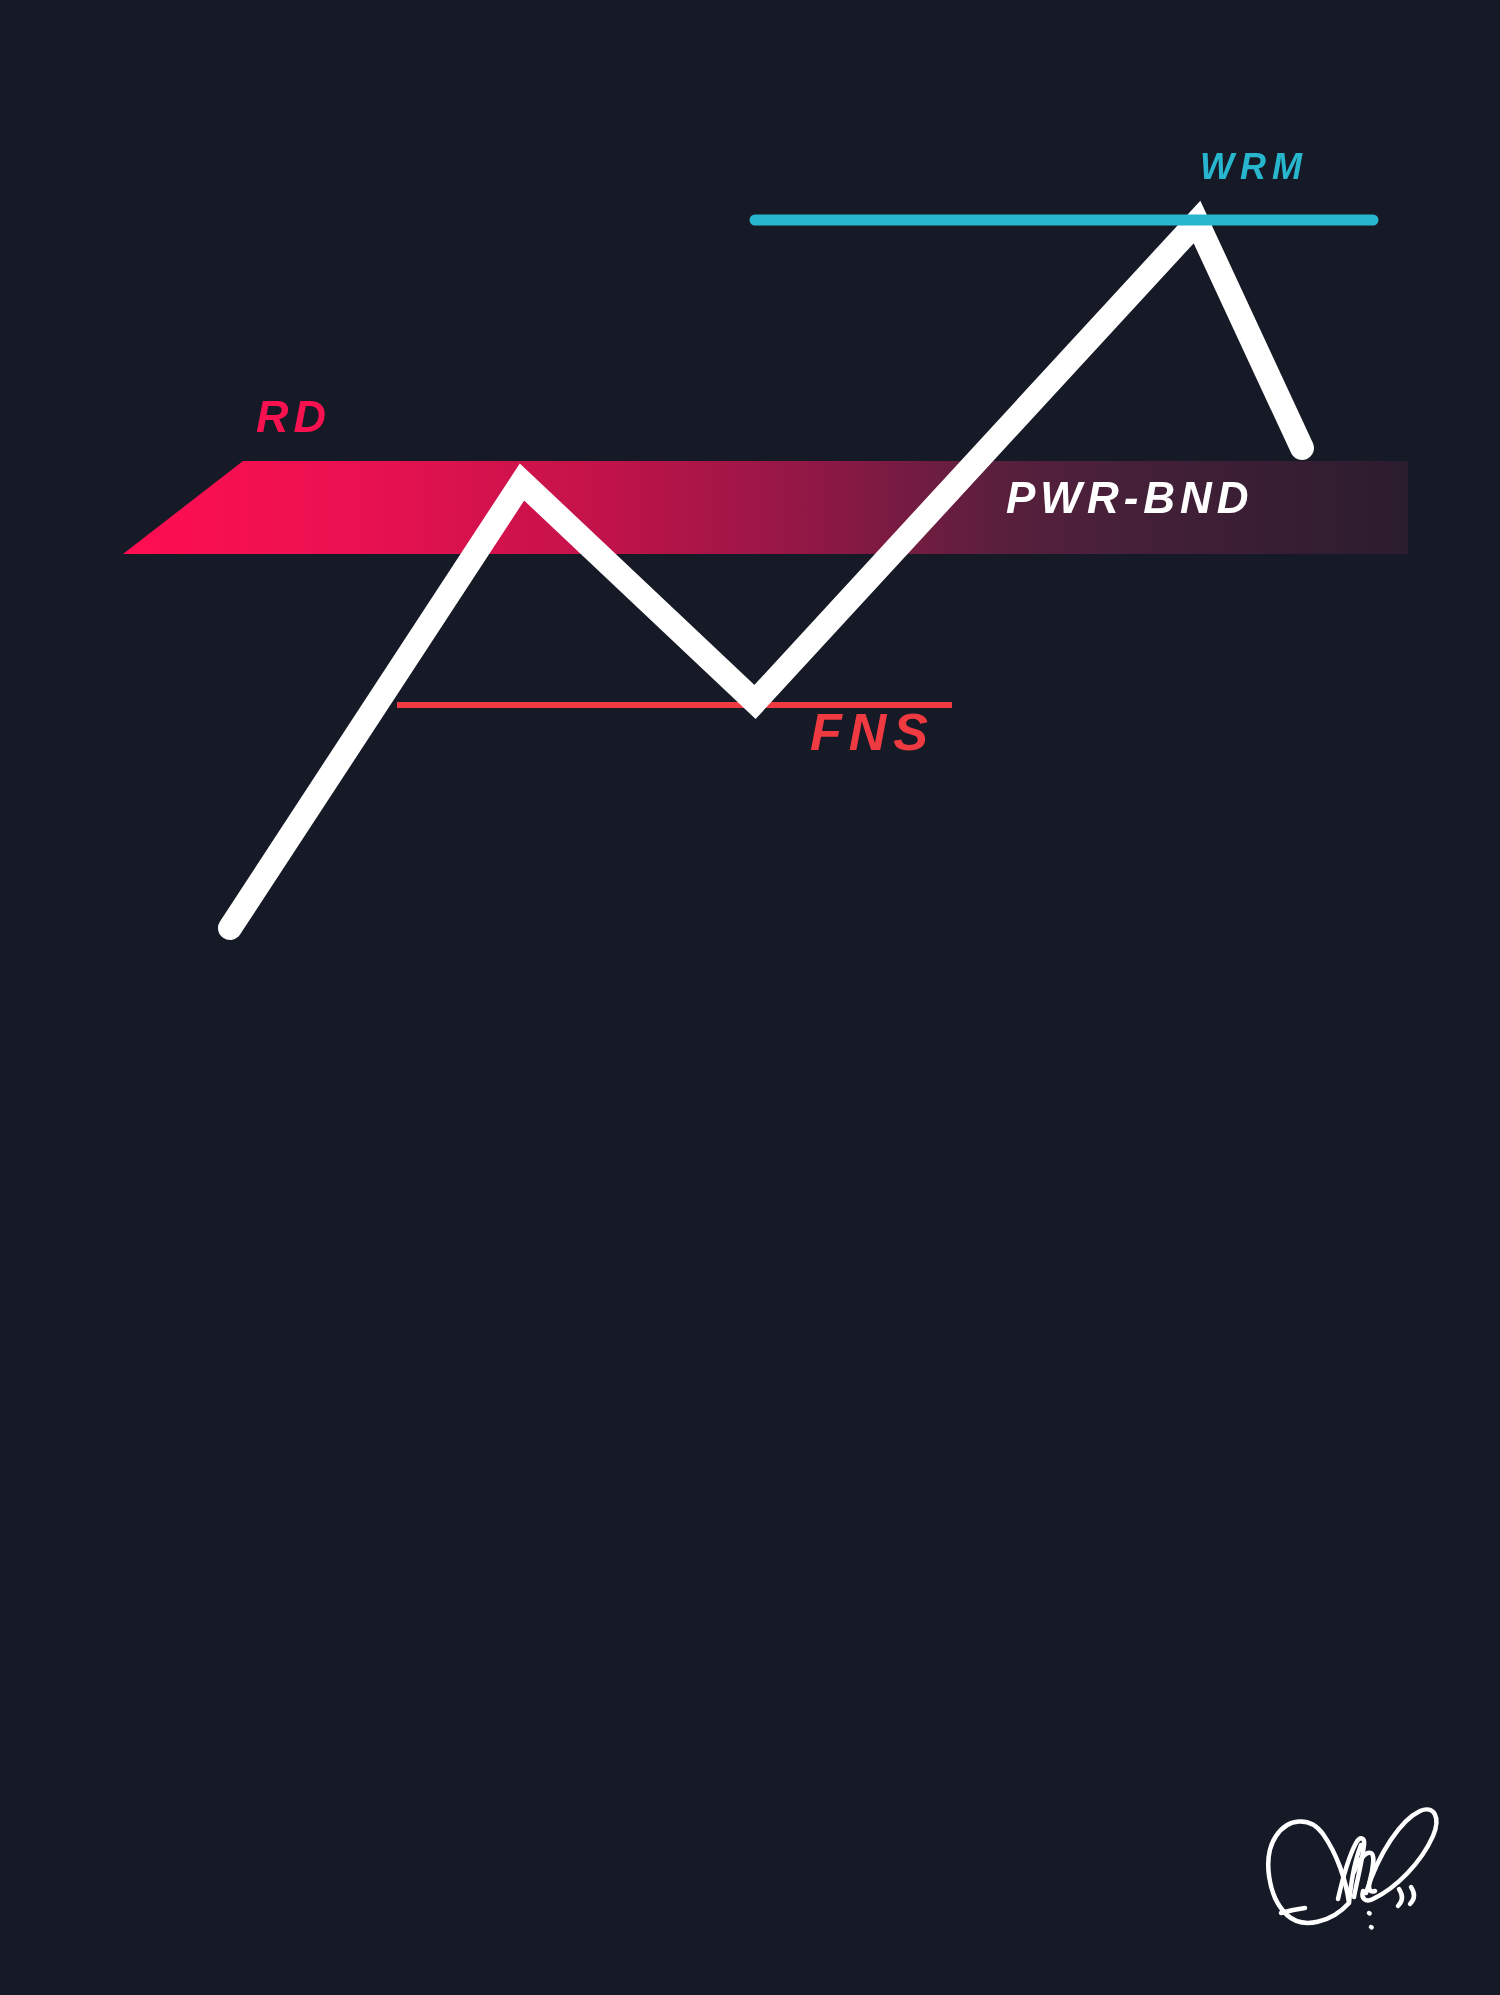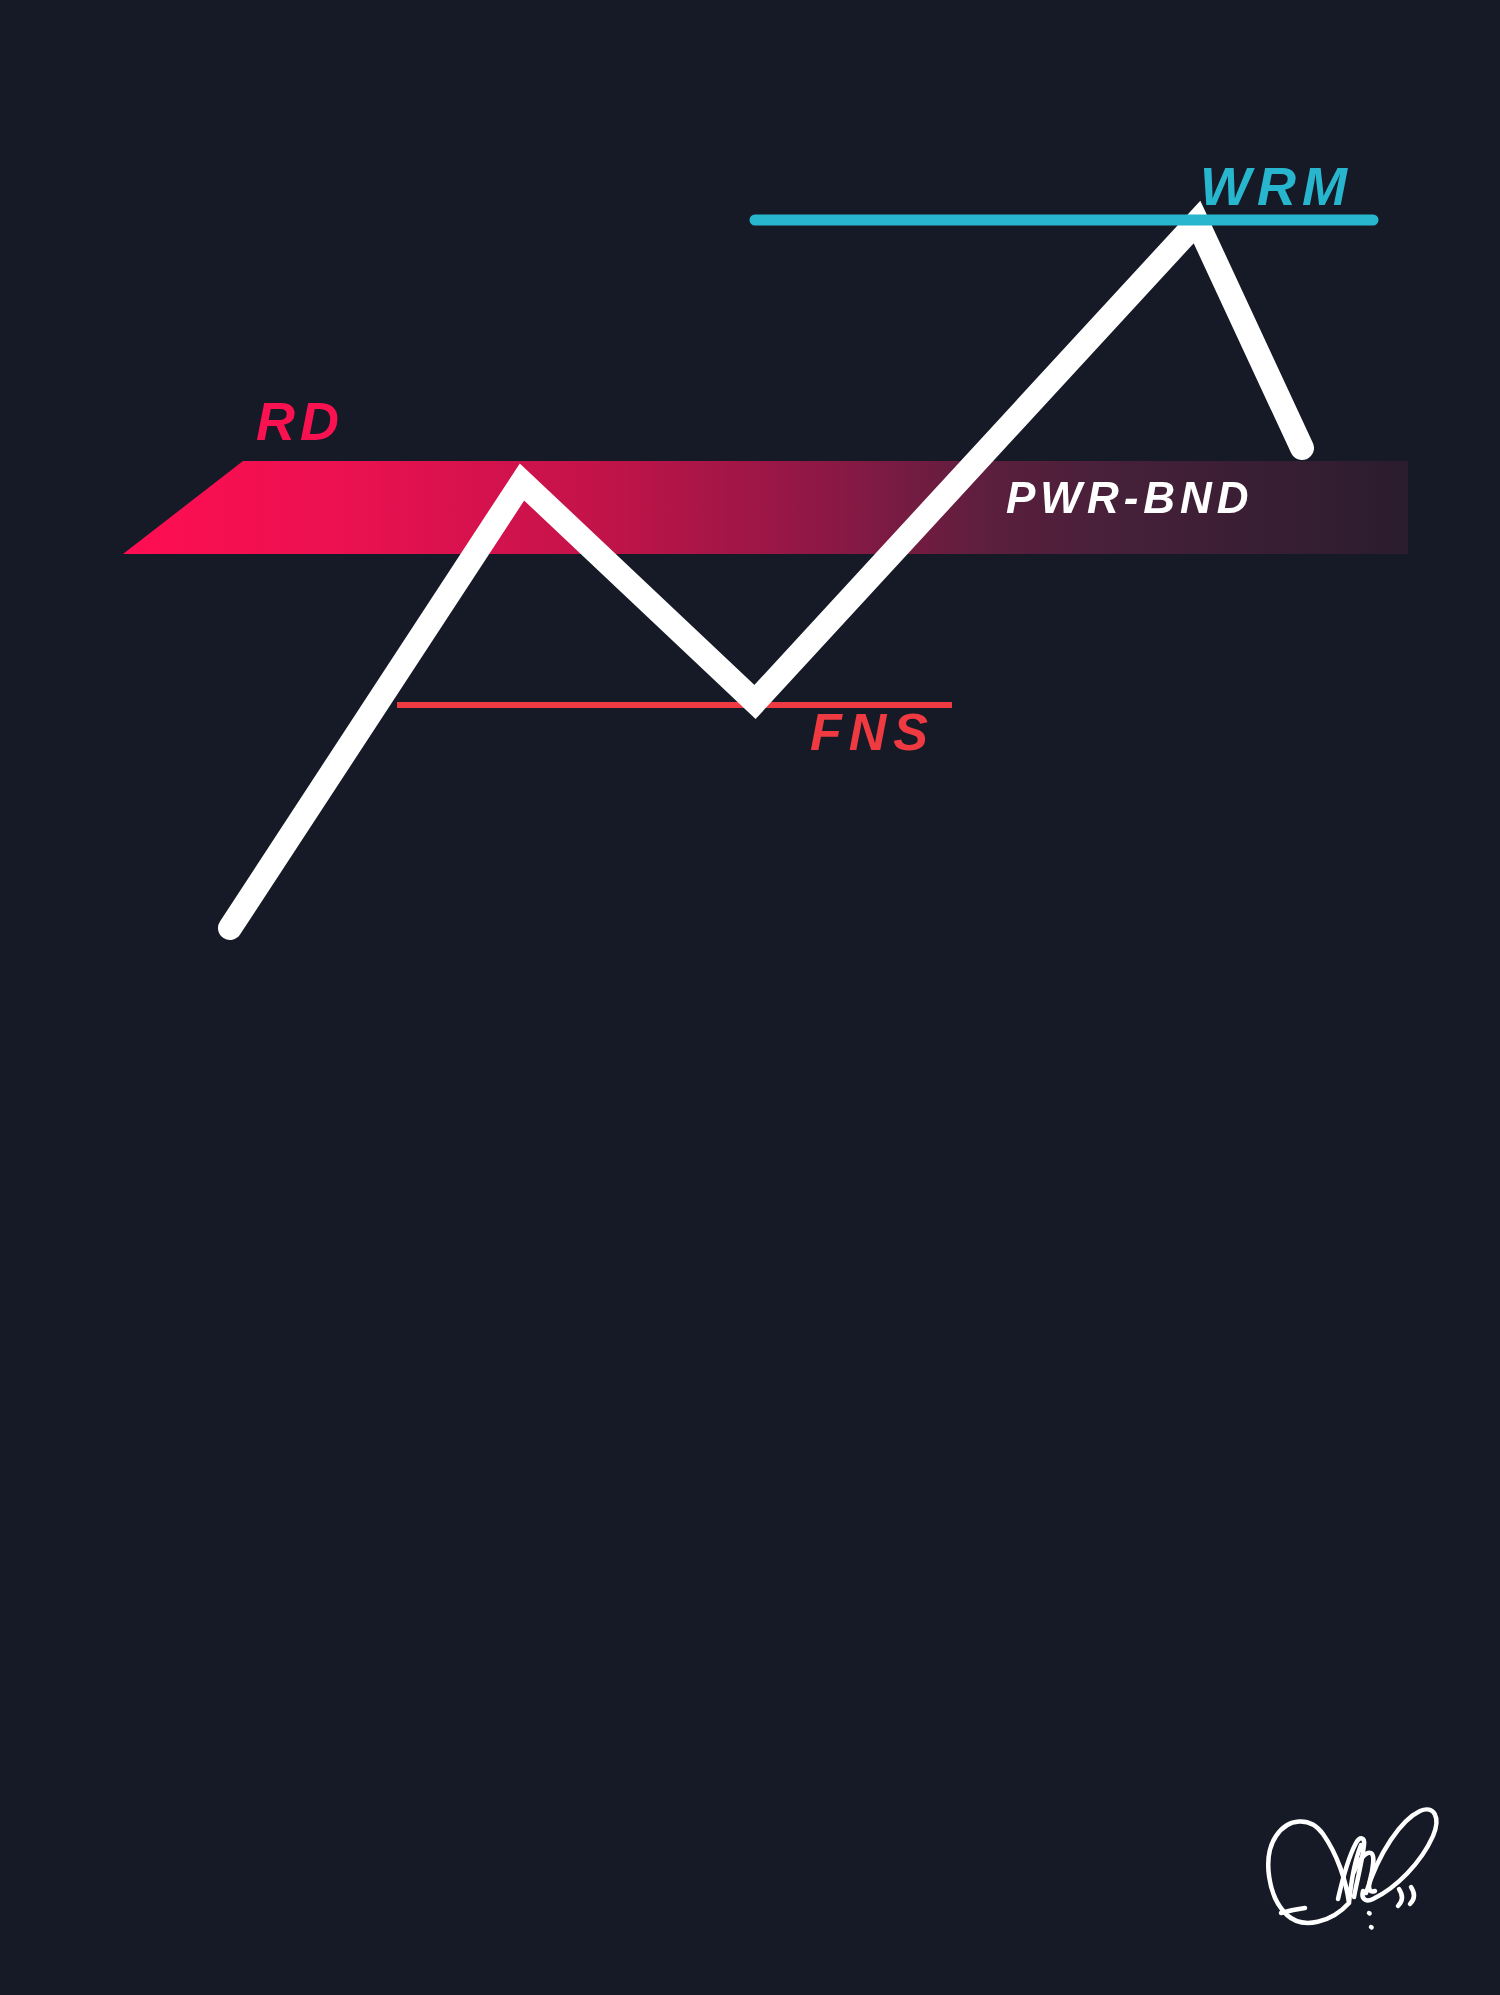--- a/index.html
+++ b/index.html
@@ -12,22 +12,22 @@
   }
   #scene{position:absolute;left:0;top:0;width:1500px;height:1995px;display:block;}
   .label{
     position:absolute;
     font-weight:bold;
     font-style:italic;
     line-height:1;
     white-space:nowrap;
     letter-spacing:5px;
   }
-  #wrm-label{left:1200px;top:159px;font-size:54px;letter-spacing:6px;}
-  #rd-label{left:256px;top:394px;font-size:54px;}
+  #wrm-label{left:1200px;top:149px;font-size:36px;letter-spacing:6px;}
+  #rd-label{left:256px;top:394px;font-size:45px;}
   #pwrbnd-label{left:1006px;top:476px;font-size:44px;}
   #fns-label{left:810px;top:706px;font-size:52px;letter-spacing:7px;}
 </style>
 </head>
 <body>
 
 <div class="poster" style="background: rgb(21, 26, 38);">
 
   <svg id="scene" viewBox="0 0 1500 1995" xmlns="http://www.w3.org/2000/svg">
     <defs>

